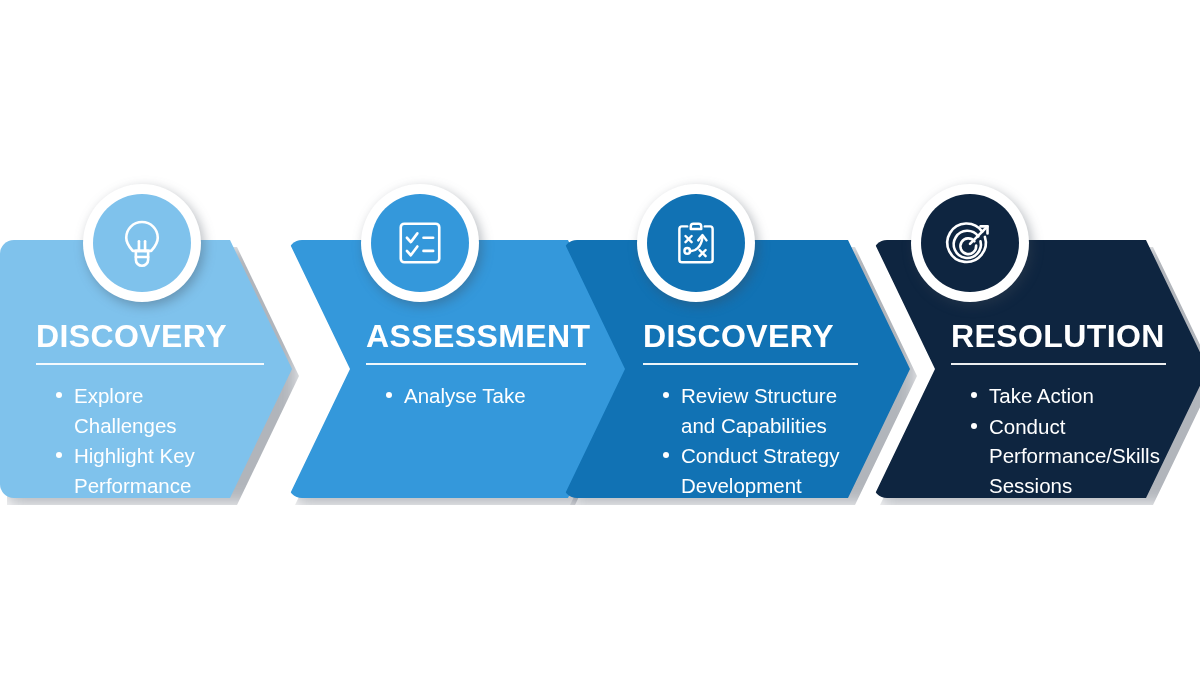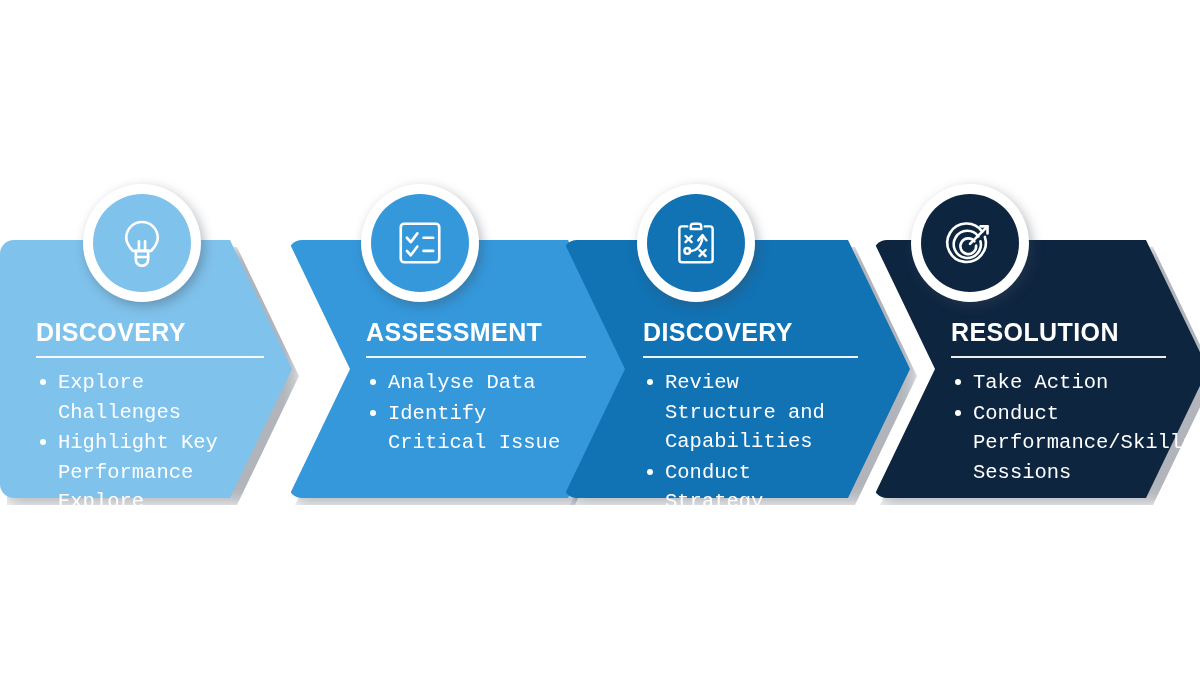--- a/index.html
+++ b/index.html
@@ -58,40 +58,39 @@
   }
 
   
   .stage-text {
     position: absolute;
     top: 80px;
     color: #ffffff;
   }
 
   .stage-title {
-    font-size: 25px;
+    font-size: 32px;
     font-weight: bold;
     letter-spacing: 0.4px;
     line-height: 1;
     white-space: nowrap;
   }
 
   .title-rule {
     height: 2px;
     background: #ffffff;
     opacity: 0.92;
     margin-top: 11px;
     margin-bottom: 10px;
   }
 
   .bullets {
     list-style: none;
-    margin: 0;
+    margin: 16px;
     padding: 0;
-    font-family: Liberation Mono, monospace;
   }
 
   .bullets li {
     position: relative;
     padding-left: 22px;
     font-size: 20.5px;
     line-height: 1.44;
     margin-bottom: 1px;
   }
 
@@ -164,22 +163,21 @@
     </div>
   </div>
 
   <div class="stage stage-n" style="left:288px; width:342px;">
     <div class="chev-shadow"></div>
     <div class="chev-body" style="background:#3498DB;"></div>
     <div class="stage-text" style="left:78px; width:220px;">
       <div class="stage-title">ASSESSMENT</div>
       <div class="title-rule"></div>
       <ul class="bullets">
-        <li>Analyse Data</li>
-        <li>Identify Critical Issue</li>
+        <li>Analyse Take</li>
       </ul>
     </div>
   </div>
 
   <div class="badge" style="left:361px;">
     <div class="badge-inner" style="background:#3498DB;">
       <svg viewBox="0 0 64 64" fill="none" stroke="#ffffff" stroke-width="3" stroke-linecap="round" stroke-linejoin="round">
         <rect x="10" y="10" width="44" height="44" rx="4"></rect>
         <polyline points="17,26 21.5,31 29,21"></polyline>
         <line x1="36" y1="26" x2="47" y2="26"></line>

